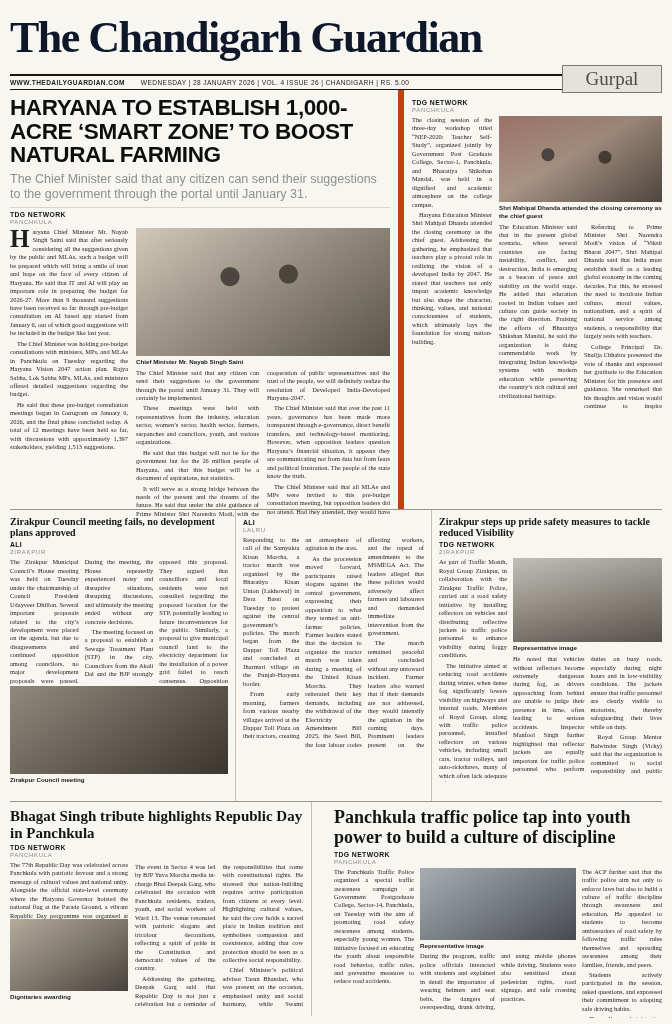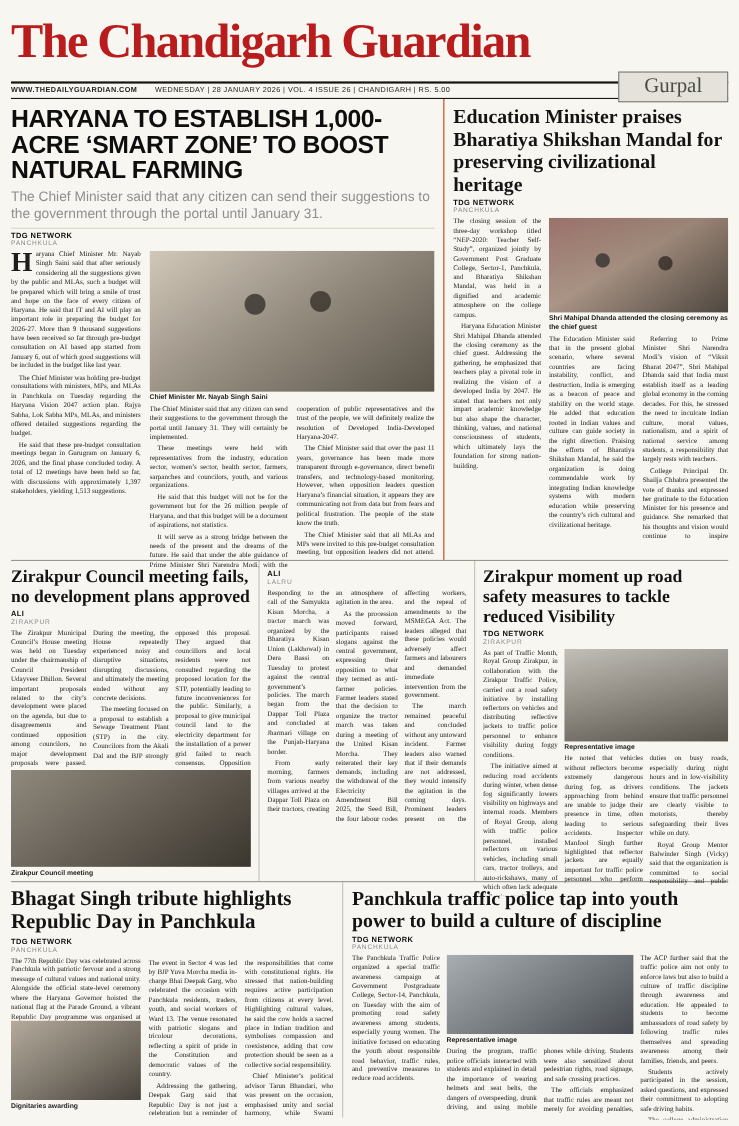--- a/index.html
+++ b/index.html
@@ -3,21 +3,21 @@
 <meta charset="utf-8">
 <style>
   * { margin:0; padding:0; box-sizing:border-box; }
   html,body { background:#d9d6cf; }
   .page { width:672px; height:1024px; background:#f8f6f1; padding:6px 10px 8px; margin:0 auto;
           font-family:"Liberation Serif", serif; color:#141414; position:relative; overflow:hidden; }
 
   
   .masthead { position:relative; height:64px; }
   .masthead h1 { font-family:"Liberation Serif", serif; font-weight:bold; font-size:44px;
-                 letter-spacing:-1.5px; line-height:64px; white-space:nowrap; color:#b91c1c; }
+                 letter-spacing:-1.5px; line-height:64px; white-space:nowrap; color:#0f172a; }
   .review { position:absolute; right:0; bottom:-23px; width:100px; height:28px; line-height:26px;
             text-align:center; border:1px solid #7a7a74; background:#e4e2db; color:#4c4c47;
             font-size:19px; z-index:3; font-family:"Liberation Serif", serif; }
 
   .datebar { display:flex; align-items:center; gap:16px; border-top:2px solid #17170f;
              border-bottom:1px solid #17170f; height:16px; margin-top:4px; padding-right:112px;
              font-family:"Liberation Sans", sans-serif; font-size:6.6px; letter-spacing:.4px; color:#222; }
   .datebar .site { font-weight:bold; }
 
   
@@ -50,21 +50,21 @@
     background: linear-gradient(160deg,#7d7668 0%,#5d564b 60%,#484238 100%); }
   .photo-road { height:84px;
     background: linear-gradient(180deg,#b8b4ac 0%,#8f8a80 55%,#6b665d 100%); }
   .photo-bhagat { height:72px;
     background: linear-gradient(160deg,#a89d8c 0%,#7a7265 60%,#57504a 100%); }
   .photo-traffic { height:72px;
     background: linear-gradient(160deg,#9aa0a6 0%,#767c82 55%,#575c61 100%); }
 
   
   .top { display:flex; border-bottom:1px solid #9a968c; height:420px; }
-  #haryana { width:394px; border-right:1px solid #c2410c; padding:6px 8px 0 0; }
+  #haryana { width:394px; border-right:6px solid #c2410c; padding:6px 8px 0 0; }
   .h-main { font-family:"Liberation Sans", sans-serif; font-weight:800; font-size:22.5px;
             line-height:1.05; letter-spacing:-0.4px; color:#0e0e0e; }
   .standfirst { font-family:"Liberation Sans", sans-serif; font-size:12.5px; line-height:1.2;
                 color:#8f8f8f; margin:5px 0 0; border-bottom:1px solid #d8d4ca; padding-bottom:5px; }
   .hy-flex { display:flex; gap:8px; height:300px; overflow:hidden; }
   .hy-col1 { width:118px; flex:none; overflow:hidden; }
   .hy-right { flex:1; overflow:hidden; }
   .twocol { column-count:2; column-gap:8px; overflow:hidden; margin-top:2px; }
   .hy-right .twocol { height:152px; }
 
@@ -75,34 +75,34 @@
   .edu-right { flex:1; overflow:hidden; }
   .edu-right .twocol { column-gap:7px; height:192px; }
 
   
   .middle { display:flex; border-bottom:1px solid #9a968c; height:292px; }
   .mid-art { padding:6px 7px 0 7px; border-right:1px solid #c4c0b6; }
   .mid-art:last-child { border-right:none; padding-right:0; }
   #council { width:226px; padding-left:0; }
   #kisan { width:196px; }
   #roadsafety { flex:1; }
-  .h-mid { font-size:16px; line-height:1.12; font-weight:700; }
+  .h-mid { font-size:10px; line-height:1.12; font-weight:700; }
   .threecol { column-count:3; column-gap:6px; overflow:hidden; }
   .council-text { height:128px; }
   .kisan-text { height:216px; }
   .road-flex { display:flex; gap:6px; height:224px; overflow:hidden; margin-top:2px; }
   .road-col1 { width:68px; flex:none; overflow:hidden; }
   .road-right { flex:1; overflow:hidden; }
   .road-right .twocol { column-gap:6px; height:122px; }
 
   
   .bottom { display:flex; height:214px; }
   #bhagat { width:302px; border-right:1px solid #c4c0b6; padding:6px 8px 0 0; }
-  #traffic { flex:1; padding:6px 0 0 8px; }
-  .h-bot { font-size:19px; line-height:1.1; font-weight:700; }
+  #traffic { flex:1; padding:6px 0 0 8px;margin-left:14px; }
+  .h-bot { font-size:15px; line-height:1.1; font-weight:700; }
   .h-bot2 { font-size:18px; line-height:1.1; font-weight:700; }
   .bh-flex { display:flex; gap:7px; height:148px; overflow:hidden; margin-top:2px; }
   .bh-left { width:118px; flex:none; }
   .bh-text { height:58px; overflow:hidden; }
   .bh-right { flex:1; }
   .bh-right .twocol { column-gap:7px; height:146px; }
   .tr-flex { display:flex; gap:6px; height:150px; overflow:hidden; margin-top:2px; }
   .tr-col { width:80px; flex:none; overflow:hidden; }
   .tr-mid { flex:1; overflow:hidden; }
   .tr-mid .twocol { column-gap:6px; height:62px; }
@@ -148,21 +148,20 @@
               <p class="para">He said that this budget will not be for the government but for the 26 million people of Haryana, and that this budget will be a document of aspirations, not statistics.</p>
               <p class="para">It will serve as a strong bridge between the needs of the present and the dreams of the future. He said that under the able guidance of Prime Minister Shri Narendra Modi, with the cooperation of public representatives and the trust of the people, we will definitely realize the resolution of Developed India-Developed Haryana-2047.</p>
               <p class="para">The Chief Minister said that over the past 11 years, governance has been made more transparent through e-governance, direct benefit transfers, and technology-based monitoring. However, when opposition leaders question Haryana’s financial situation, it appears they are communicating not from data but from fears and political frustration. The people of the state know the truth.</p>
               <p class="para">The Chief Minister said that all MLAs and MPs were invited to this pre-budget consultation meeting, but opposition leaders did not attend. Had they attended, they would have offered better suggestions for Haryana’s development.</p>
             </div>
         </div>
       </div>
     </article>
 
     <article id="education">
-      <h2 class="h-edu">Education Minister praises Bharatiya Shikshan Mandal for preserving civilizational heritage</h2>
       <div class="byline">
         <span class="who">TDG NETWORK</span>
         <span class="where">PANCHKULA</span>
       </div>
       <div class="edu-flex">
         <div class="edu-col1">
             <p class="para">The closing session of the three-day workshop titled “NEP-2020: Teacher Self-Study”, organized jointly by Government Post Graduate College, Sector-1, Panchkula, and Bharatiya Shikshan Mandal, was held in a dignified and academic atmosphere on the college campus.</p>
             <p class="para">Haryana Education Minister Shri Mahipal Dhanda attended the closing ceremony as the chief guest. Addressing the gathering, he emphasized that teachers play a pivotal role in realizing the vision of a developed India by 2047. He stated that teachers not only impart academic knowledge but also shape the character, thinking, values, and national consciousness of students, which ultimately lays the foundation for strong nation-building.</p>
           </div>
         <div class="edu-right">
@@ -206,21 +205,21 @@
       </div>
       <div class="threecol kisan-text">
           <p class="para">Responding to the call of the Samyukta Kisan Morcha, a tractor march was organized by the Bharatiya Kisan Union (Lakhowal) in Dera Bassi on Tuesday to protest against the central government’s policies. The march began from the Dappar Toll Plaza and concluded at Jharmari village on the Punjab-Haryana border.</p>
           <p class="para">From early morning, farmers from various nearby villages arrived at the Dappar Toll Plaza on their tractors, creating an atmosphere of agitation in the area.</p>
           <p class="para">As the procession moved forward, participants raised slogans against the central government, expressing their opposition to what they termed as anti-farmer policies. Farmer leaders stated that the decision to organize the tractor march was taken during a meeting of the United Kisan Morcha. They reiterated their key demands, including the withdrawal of the Electricity Amendment Bill 2025, the Seed Bill, the four labour codes affecting workers, and the repeal of amendments to the MSMEGA Act. The leaders alleged that these policies would adversely affect farmers and labourers and demanded immediate intervention from the government.</p>
           <p class="para">The march remained peaceful and concluded without any untoward incident. Farmer leaders also warned that if their demands are not addressed, they would intensify the agitation in the coming days. Prominent leaders present on the occasion included Manpreet Singh Andala, State Executive Member of the Bharatiya Kisan Union (Lakhowal), Executive President Ranjit Singh Rana, Hari Singh Bahora, Jagtar Singh Jharmari, Nana Singh Janetpur, Gurpal Singh Dapper, Sher Singh Dapper, Darshan Singh Fatehpur, Harbans Singh Dhanoni, Baljinder Singh Sekhpura, Avtar Singh Saraini, Kehar Singh Chatfala, Jasvir Singh Basoli, Kulwinder Singh Khajoor Mandi, Mohan Singh Gaspandi, and Soni Karkaur, among others.</p>
         </div>
     </article>
 
     <article id="roadsafety" class="mid-art">
-      <h2 class="h-mid">Zirakpur moment up road safety measures to tackle reduced Visibility</h2>
+      <h2 class="h-mid">Zirakpur steps up pride safety measures to tackle reduced Visibility</h2>
       <div class="byline">
         <span class="who">TDG NETWORK</span>
         <span class="where">ZIRAKPUR</span>
       </div>
       <div class="road-flex">
         <div class="road-col1">
             <p class="para">As part of Traffic Month, Royal Group Zirakpur, in collaboration with the Zirakpur Traffic Police, carried out a road safety initiative by installing reflectors on vehicles and distributing reflective jackets to traffic police personnel to enhance visibility during foggy conditions.</p>
             <p class="para">The initiative aimed at reducing road accidents during winter, when dense fog significantly lowers visibility on highways and internal roads. Members of Royal Group, along with traffic police personnel, installed reflectors on various vehicles, including small cars, tractor trolleys, and auto-rickshaws, many of which often lack adequate reflective markings.</p>
           </div>
         <div class="road-right">

